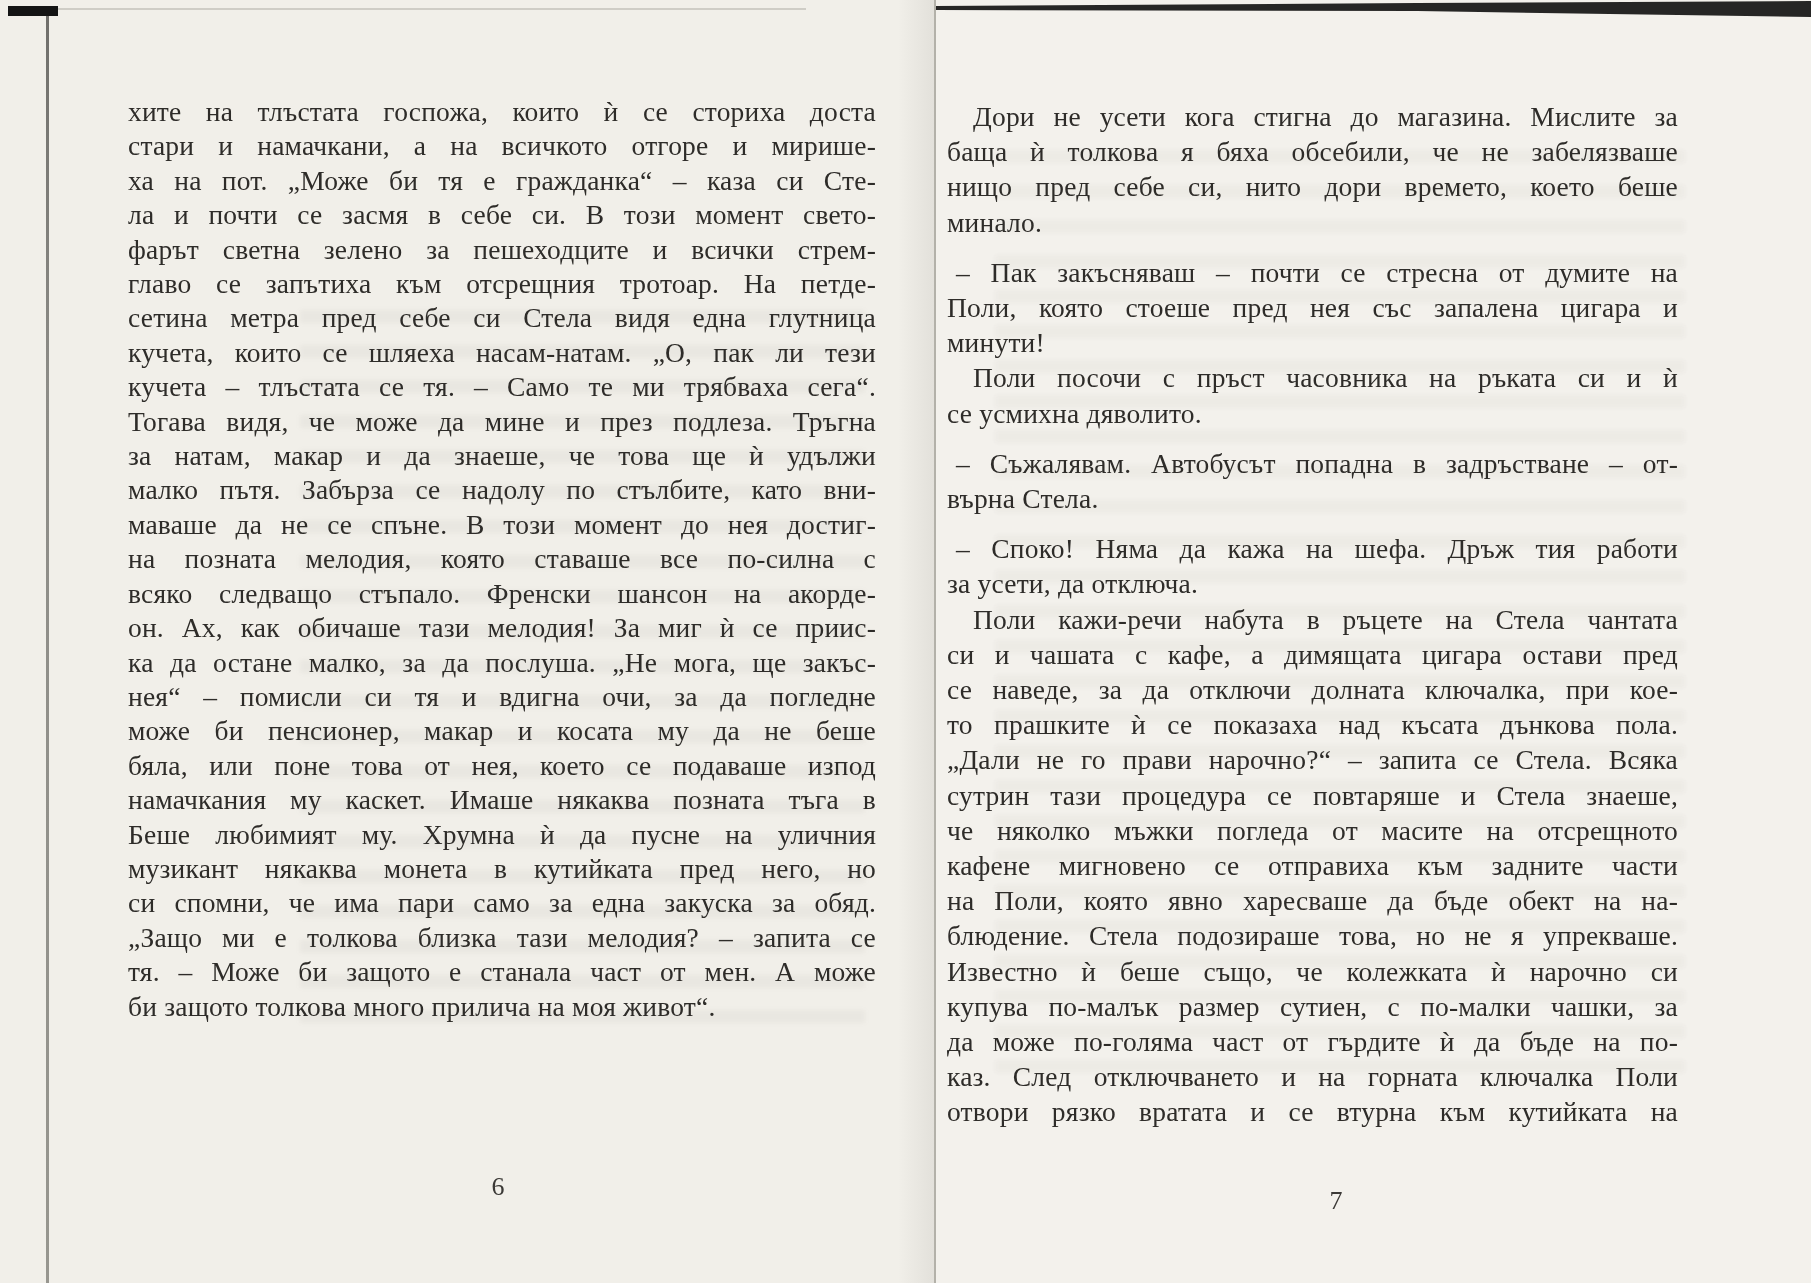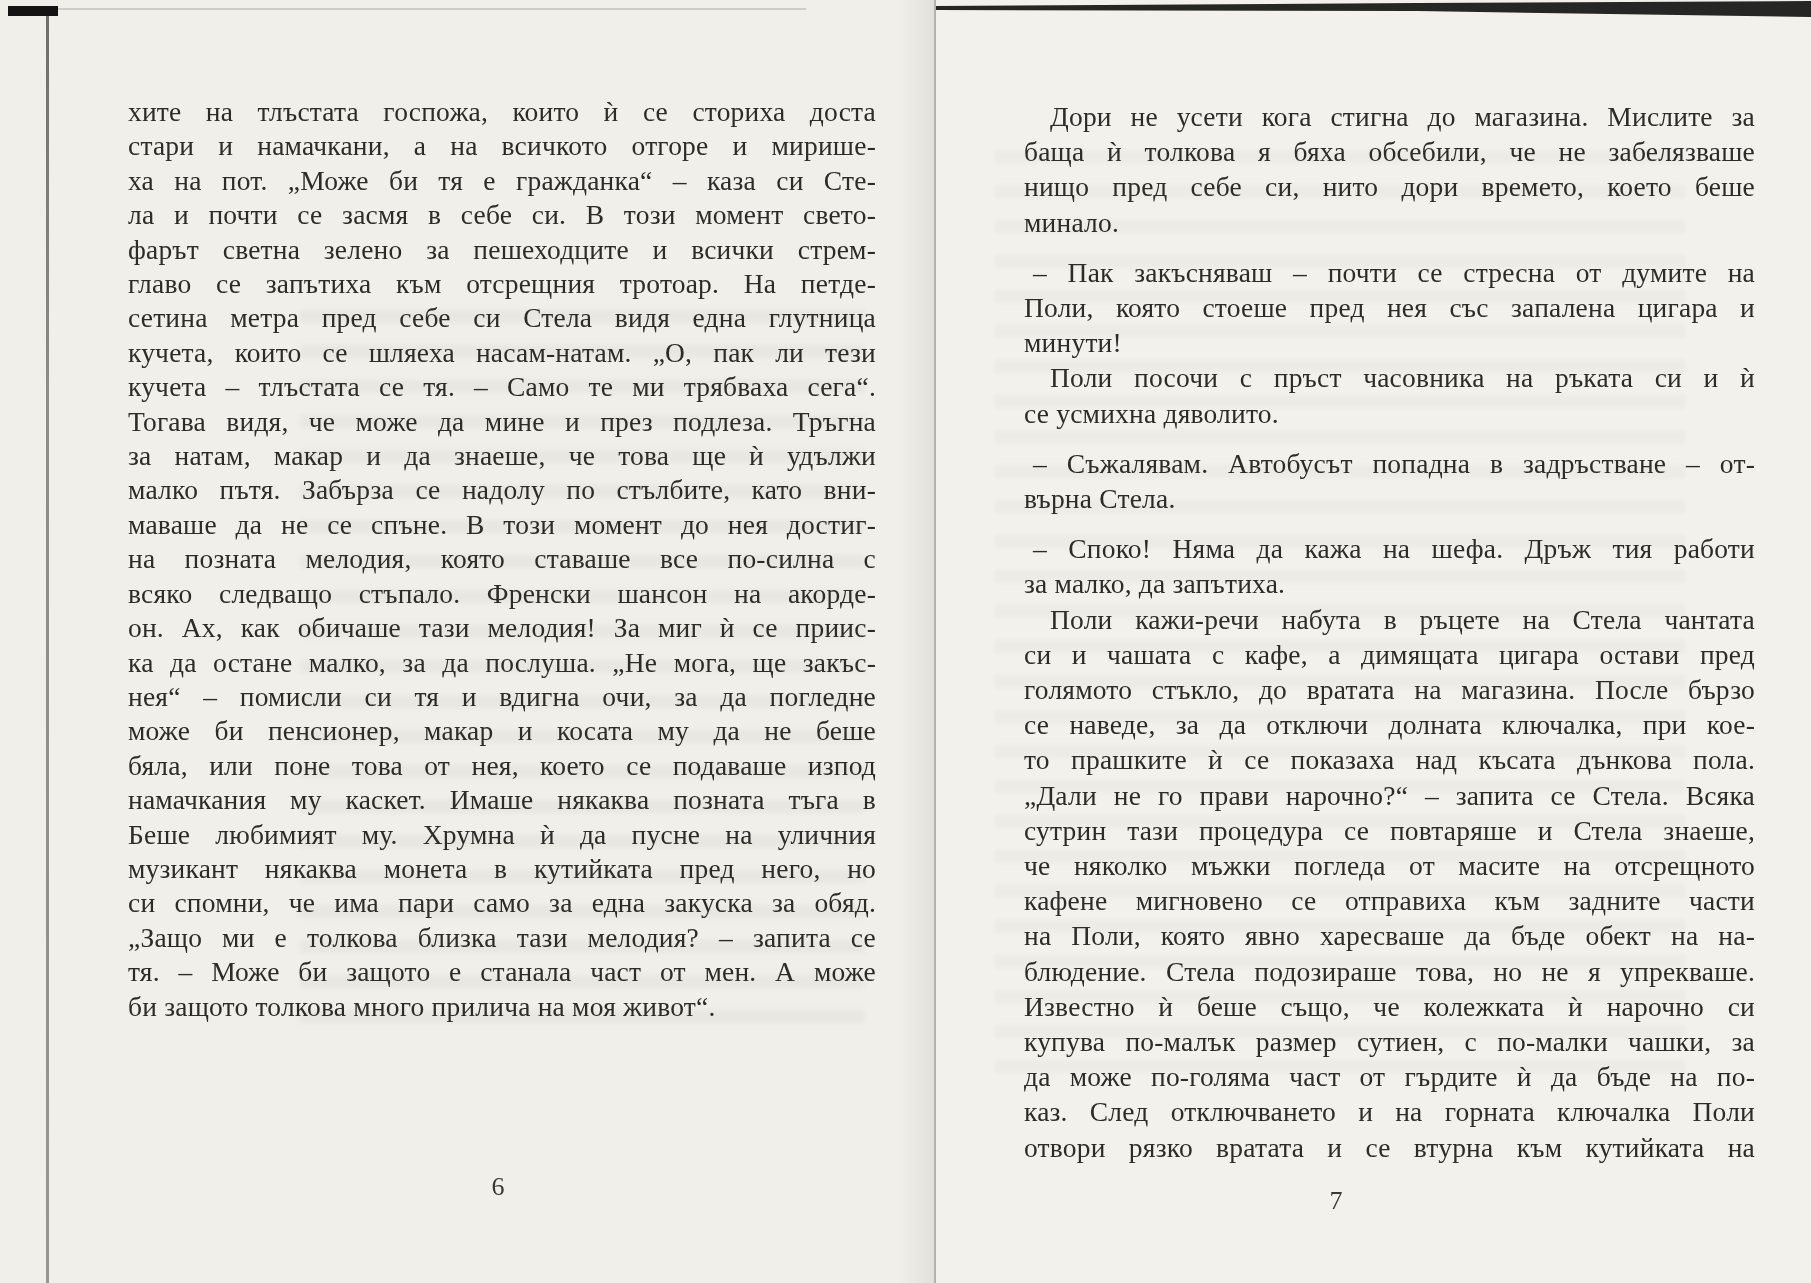--- a/index.html
+++ b/index.html
@@ -32,21 +32,21 @@
            background:repeating-linear-gradient(180deg,
              rgba(110,108,100,0.055) 0px, rgba(110,108,100,0.055) 13px,
              rgba(110,108,100,0) 13px, rgba(110,108,100,0) 35px);
            filter:blur(2px); }
   .bleed.b-left  { left:300px; top:310px; width:565px; height:720px; }
   .bleed.b-right { left:995px; top:150px; width:690px; height:930px; opacity:.8; }
 
   
   .page-text { position:absolute; font-size:27.5px; letter-spacing:0.2px; }
   .page-text.left  { left:128px; top:95px;  width:748px; line-height:34.4px; }
-  .page-text.right { left:1024px; top:99px;  width:731px; line-height:35.2px; }
+  .page-text.right { left:947px; top:99px;  width:731px; line-height:35.2px; }
 
   .line { text-align:justify; text-align-last:justify; white-space:normal;
           text-rendering:optimizeLegibility; }
   .line.last  { text-align-last:left; }
   .line.first.indent { text-indent:26px; }
   .line.first.dialog { text-indent:9px;margin-top:15px; }
 
   .pagenum { position:absolute; font-size:26px; color:#3b3936; }
   .pagenum.left  { left:478px;  top:1172px; width:40px; text-align:center; }
   .pagenum.right { left:1316px; top:1186px; width:40px; text-align:center; }
@@ -103,24 +103,23 @@
       <div class="line indent">нищо пред себе си, нито дори времето, което беше</div>
       <div class="line indent last">минало.</div>
       <div class="line dialog first">– Пак закъсняваш – почти се стресна от думите на</div>
       <div class="line dialog">Поли, която стоеше пред нея със запалена цигара и</div>
       <div class="line dialog last">минути!</div>
       <div class="line indent first">Поли посочи с пръст часовника на ръката си и ѝ</div>
       <div class="line indent last">се усмихна дяволито.</div>
       <div class="line dialog first">– Съжалявам. Автобусът попадна в задръстване – от-</div>
       <div class="line dialog last">върна Стела.</div>
       <div class="line dialog first">– Споко! Няма да кажа на шефа. Дръж тия работи</div>
-      <div class="line dialog last">за малко, да запътиха.</div>
+      <div class="line dialog last">за усети, да отключа.</div>
       <div class="line indent first">Поли кажи-речи набута в ръцете на Стела чантата</div>
       <div class="line indent">си и чашата с кафе, а димящата цигара остави пред</div>
-      <div class="line indent">голямото стъкло, до вратата на магазина. После бързо</div>
       <div class="line indent">се наведе, за да отключи долната ключалка, при кое-</div>
       <div class="line indent">то прашките ѝ се показаха над късата дънкова пола.</div>
       <div class="line indent">„Дали не го прави нарочно?“ – запита се Стела. Всяка</div>
       <div class="line indent">сутрин тази процедура се повтаряше и Стела знаеше,</div>
       <div class="line indent">че няколко мъжки погледа от масите на отсрещното</div>
       <div class="line indent">кафене мигновено се отправиха към задните части</div>
       <div class="line indent">на Поли, която явно харесваше да бъде обект на на-</div>
       <div class="line indent">блюдение. Стела подозираше това, но не я упрекваше.</div>
       <div class="line indent">Известно ѝ беше също, че колежката ѝ нарочно си</div>
       <div class="line indent">купува по-малък размер сутиен, с по-малки чашки, за</div>

